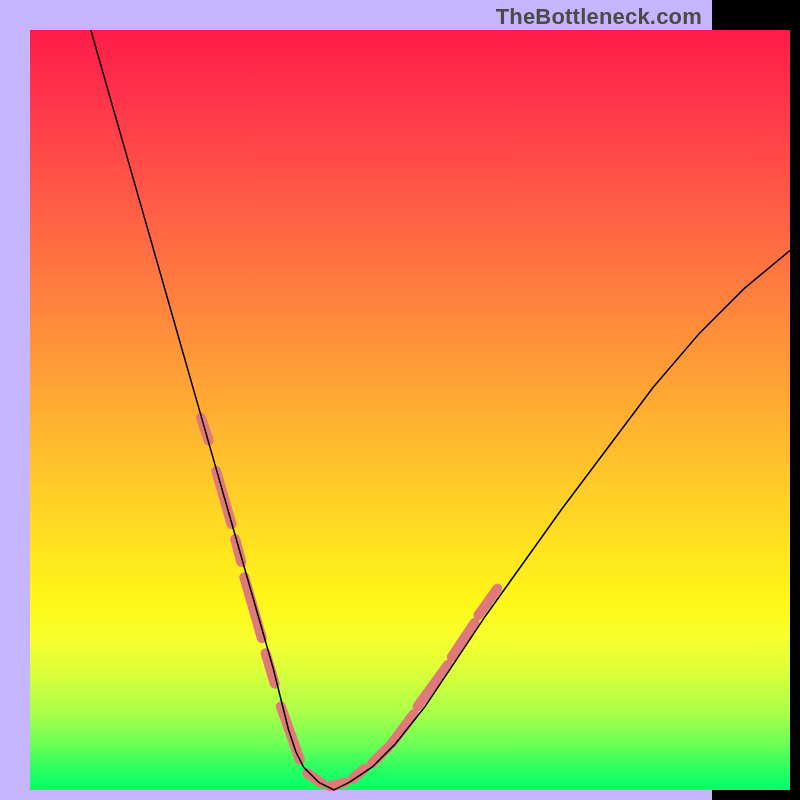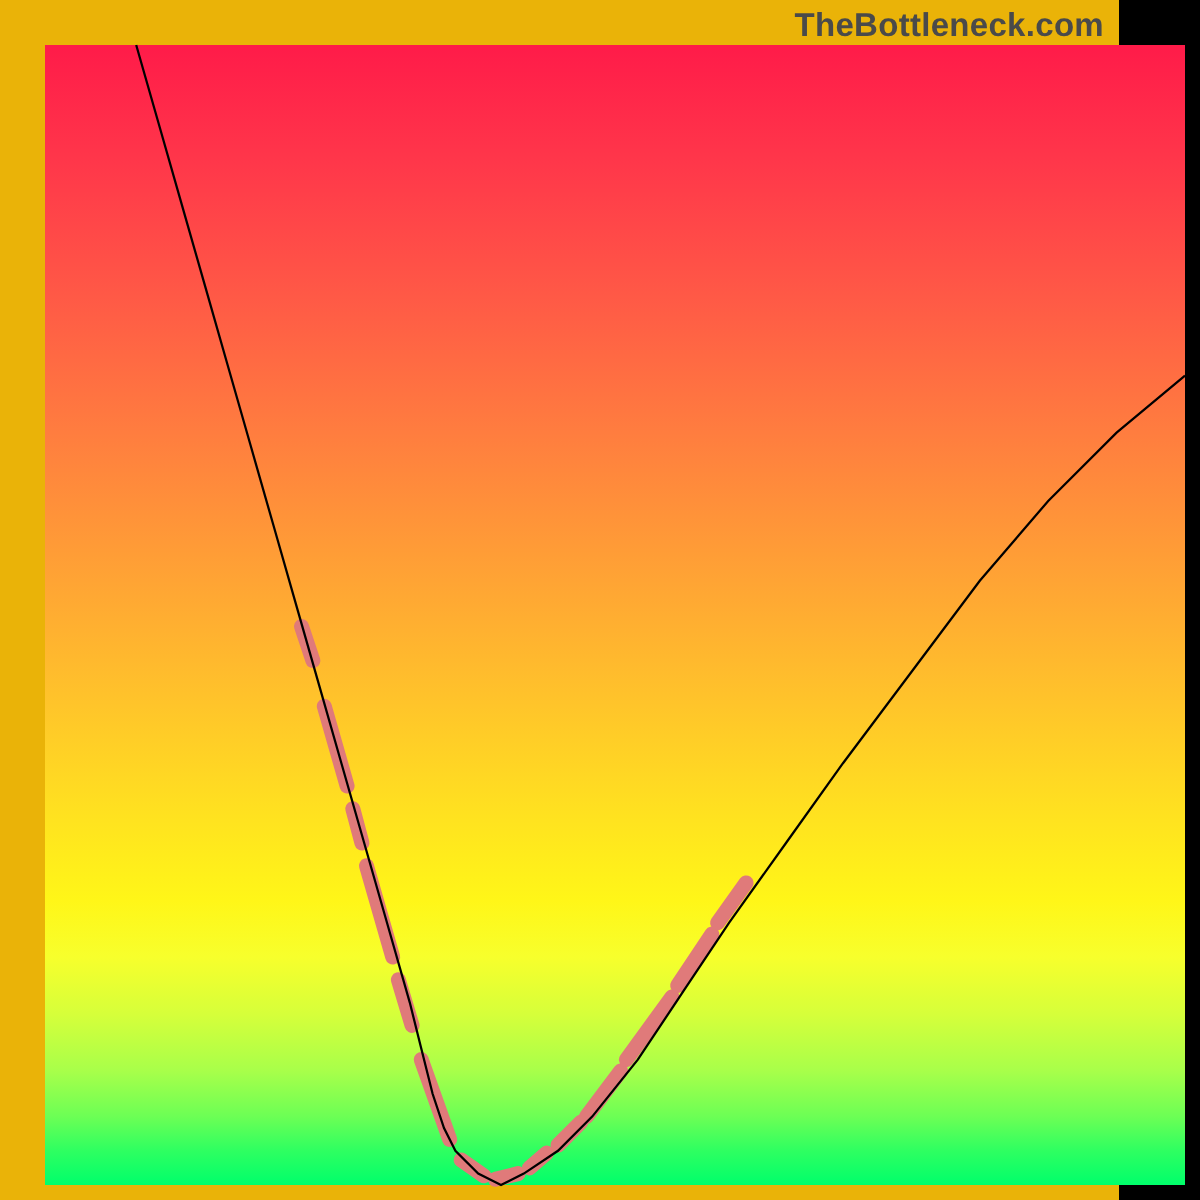--- a/index.html
+++ b/index.html
@@ -10,22 +10,21 @@
     background: #000;
     font-family: Arial, Helvetica, sans-serif;
     overflow: hidden;
   }
   .frame {
     position: absolute;
     left: 0;
     top: 0;
     width: 712px;
     height: 800px;
-    background: #eab308;
-    padding-left: 34px;
+    background: #c4b5fd;
   }
   .plot {
     position: absolute;
     left: 30px;
     top: 30px;
     width: 760px;
     height: 760px;
     
     background: linear-gradient(to bottom,
       #ff1b49 0%,

